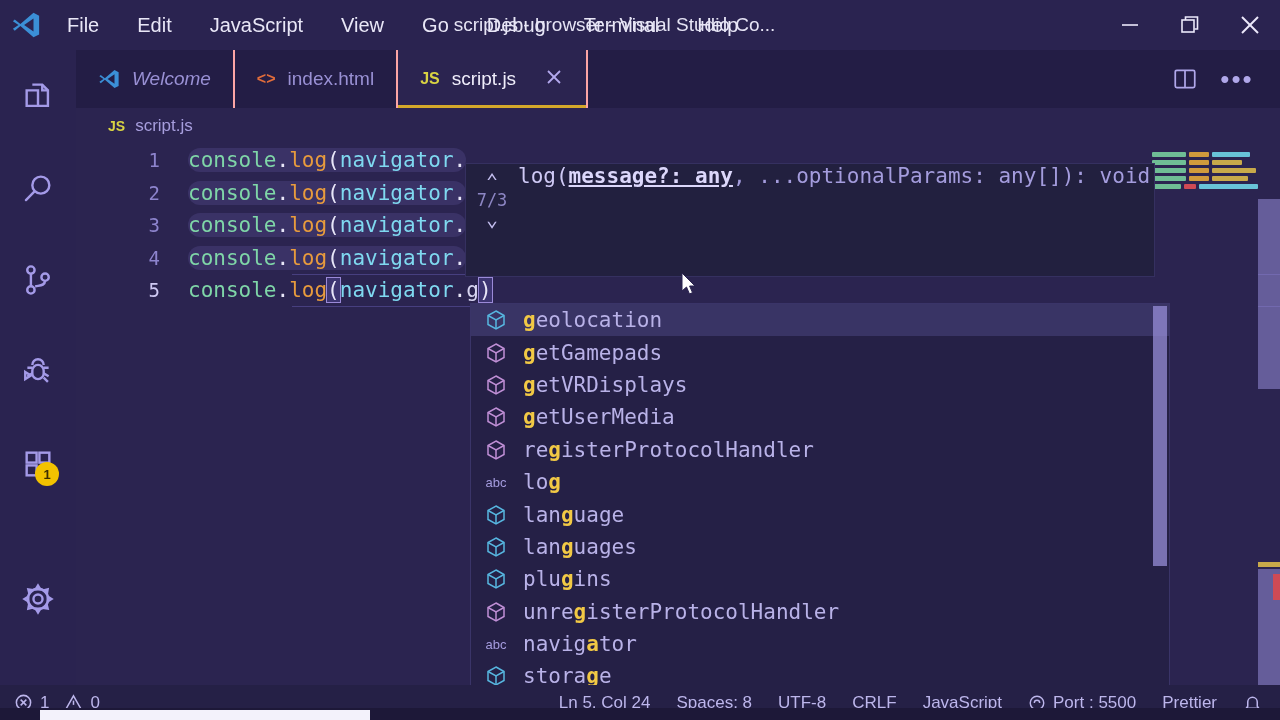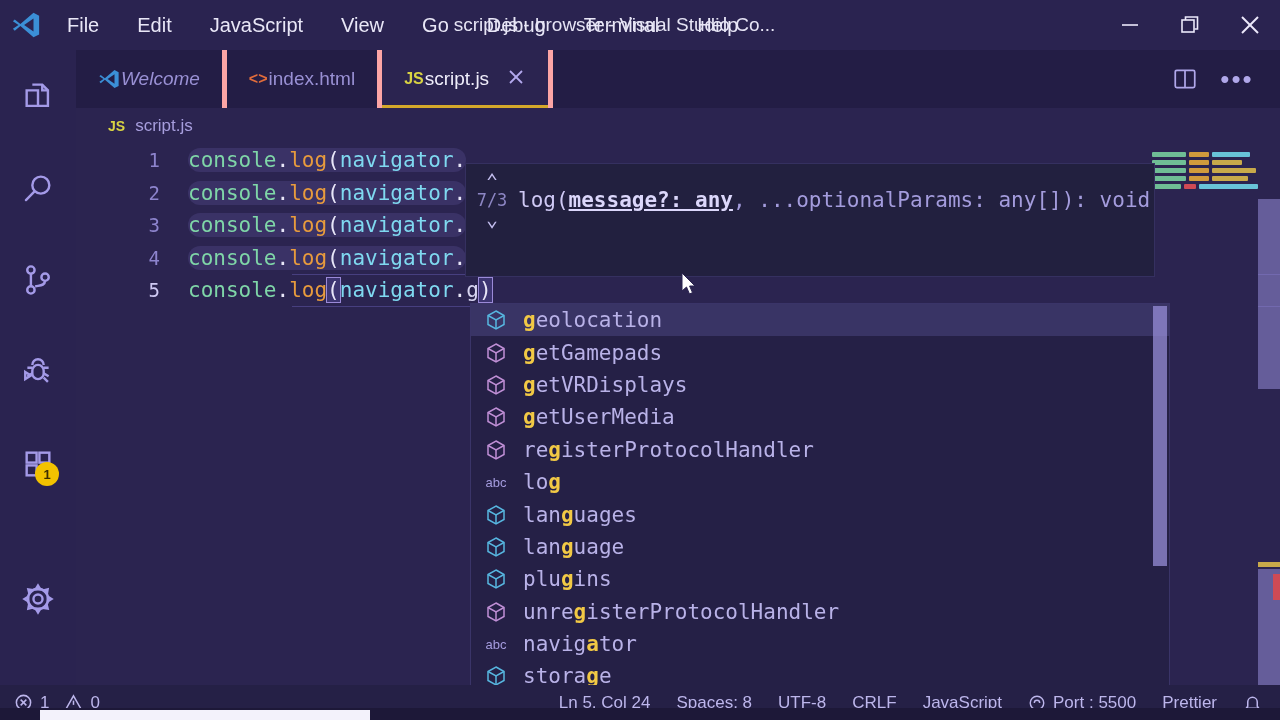--- a/index.html
+++ b/index.html
@@ -63,24 +63,24 @@
   }
   .act-spacer{ flex:1; }
 
   
   .tabbar{
     position:absolute; left:76px; top:50px; width:1204px; height:58px;
     background:#231d45;
     display:flex; align-items:stretch;
   }
   .tab{
-    display:flex; align-items:center; gap:1px;
+    display:flex; align-items:center; gap:12px;
     padding:0 22px; min-width:150px;
     font-size:19px; color:#9990d4; cursor:pointer;
-    border-right:5px solid #fca5a5;
+    border-right:2px solid #fca5a5;
     position:relative;
   }
   .tab .ticon{ font-size:16px; font-weight:bold; display:flex; align-items:center;}
   .tab.active{
     background:#2b2450; color:#f0eefb;
   }
   .tab.active::after{
     content:""; position:absolute; left:0; right:0; bottom:0; height:3px;
     background:#d4a82a;
   }
@@ -177,21 +177,21 @@
   }
   .sig-row{
     display:flex; align-items:flex-start;
   }
   .sig-nav{
     width:52px; padding-top:10px;
     display:flex; flex-direction:column; align-items:center;
     color:#8d86c4; font-size:17px; gap:2px;
   }
   .sig-chev{ font-size:20px; line-height:14px; color:#c5bff0; cursor:pointer;}
-  .sig-body{ flex:1; padding-top:24px; }
+  .sig-body{ flex:1; padding-top:0; }
   .sig-sig{
     font-size:21px; color:#cfc9f5; padding-left:0px; white-space:nowrap;
   }
   .sig-param{ color:#dcd7fb; text-decoration:underline; font-weight:bold;}
   .sig-dim{ color:#a49cdd; }
   .sig-doc{
     margin-top:14px; font-size:20px; color:#b7b0ea;
     font-family:"Liberation Sans", sans-serif;
   }
   .sig-code{
@@ -517,31 +517,31 @@
           <span>lo<span class="hl">g</span></span>
         </div>
         <div class="sugg-item">
           <span class="sugg-ic">
             <svg width="24" height="24" viewBox="0 0 24 24" stroke="#57b6e0">
               <path d="M12 3 L20 7.5 L20 16.5 L12 21 L4 16.5 L4 7.5 Z"></path>
               <path d="M4 7.5 L12 12 L20 7.5"></path>
               <path d="M12 12 L12 21"></path>
             </svg>
           </span>
+          <span>lan<span class="hl">g</span>uage</span>
+        </div>
+        <div class="sugg-item">
+          <span class="sugg-ic">
+            <svg width="24" height="24" viewBox="0 0 24 24" stroke="#57b6e0">
+              <path d="M12 3 L20 7.5 L20 16.5 L12 21 L4 16.5 L4 7.5 Z"></path>
+              <path d="M4 7.5 L12 12 L20 7.5"></path>
+              <path d="M12 12 L12 21"></path>
+            </svg>
+          </span>
           <span>lan<span class="hl">g</span>uages</span>
-        </div>
-        <div class="sugg-item">
-          <span class="sugg-ic">
-            <svg width="24" height="24" viewBox="0 0 24 24" stroke="#57b6e0">
-              <path d="M12 3 L20 7.5 L20 16.5 L12 21 L4 16.5 L4 7.5 Z"></path>
-              <path d="M4 7.5 L12 12 L20 7.5"></path>
-              <path d="M12 12 L12 21"></path>
-            </svg>
-          </span>
-          <span>lan<span class="hl">g</span>uage</span>
         </div>
         <div class="sugg-item">
           <span class="sugg-ic">
             <svg width="24" height="24" viewBox="0 0 24 24" stroke="#57b6e0">
               <path d="M12 3 L20 7.5 L20 16.5 L12 21 L4 16.5 L4 7.5 Z"></path>
               <path d="M4 7.5 L12 12 L20 7.5"></path>
               <path d="M12 12 L12 21"></path>
             </svg>
           </span>
           <span>plu<span class="hl">g</span>ins</span>

